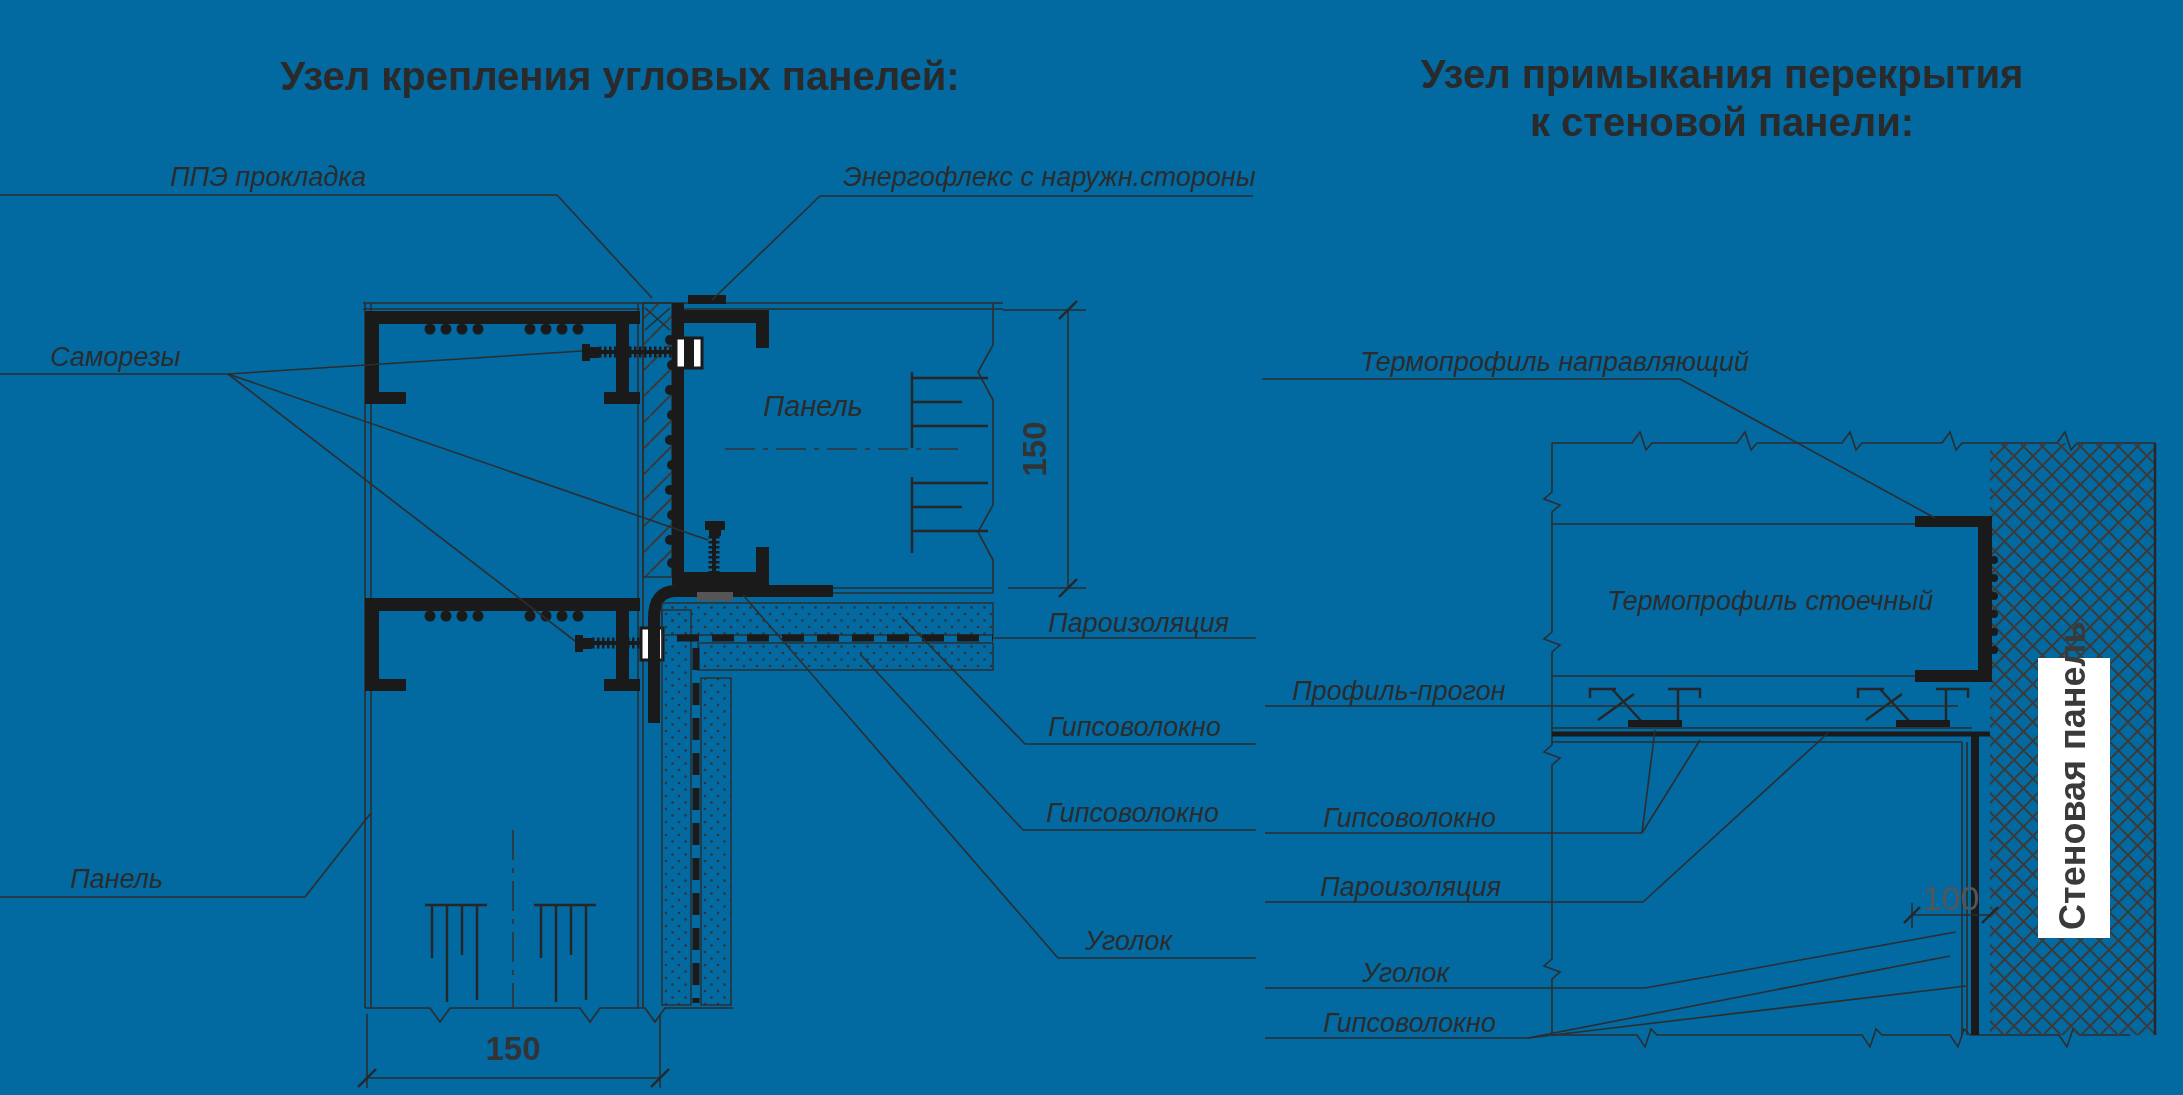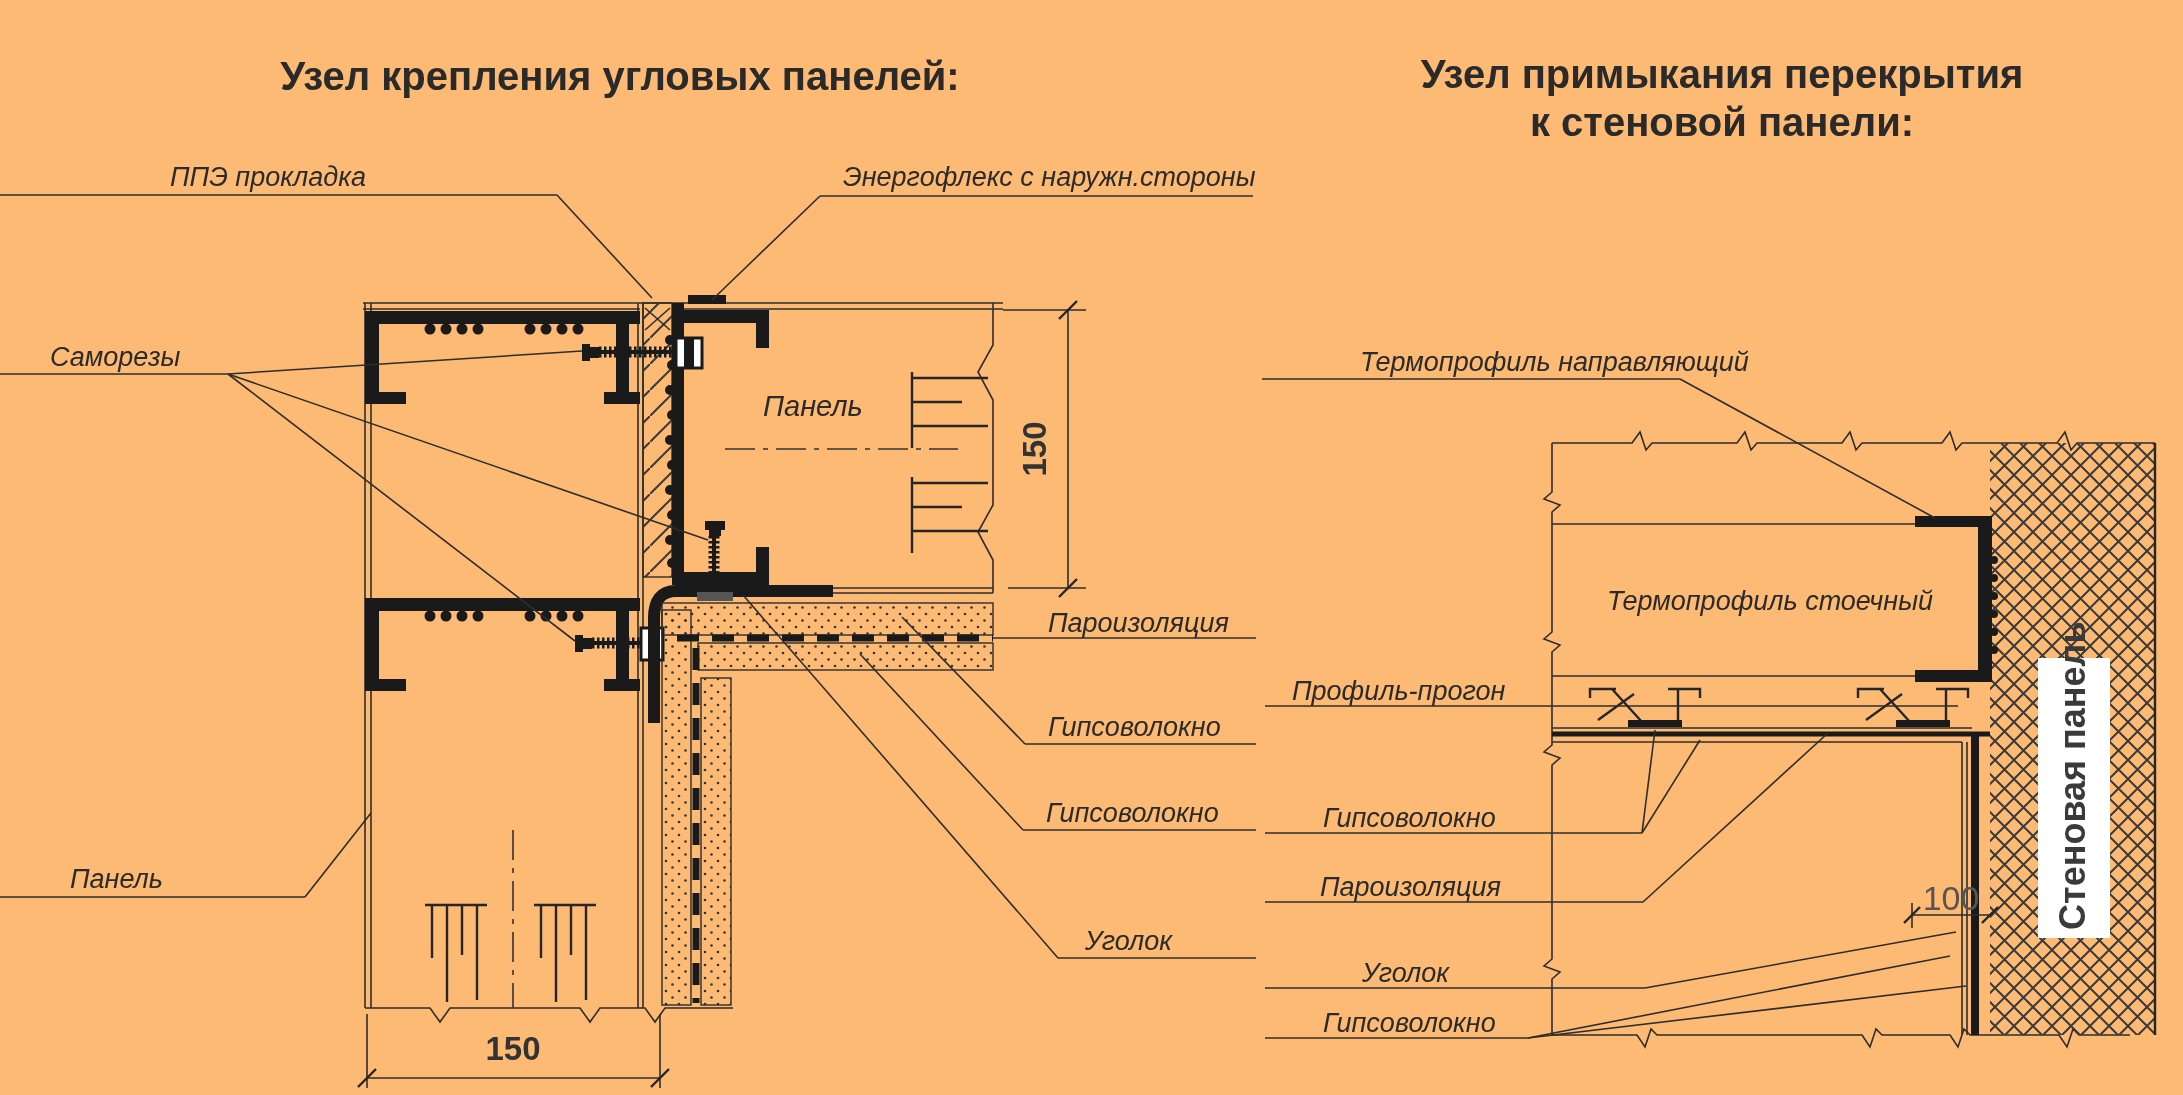--- a/index.html
+++ b/index.html
@@ -1,17 +1,17 @@
 <!DOCTYPE html>
 <html><head>
 <meta charset="utf-8">
 <style>
   html,body{margin:0;padding:0;background:#ffffff;}
   body{font-family:"Liberation Sans", sans-serif;}
-  .stage{position:relative;width:2183px;height:1095px;background:#fdba74;overflow:hidden;}
+  .stage{position:relative;width:2183px;height:1095px;background:#0369a1;overflow:hidden;}
   svg{display:block;}
   text{fill:#2a2a2a;}
   .title{font-weight:bold;font-size:40px;}
   .callout{font-style:italic;font-size:27px;fill:#2b2b2b;}
   .callout-lg{font-style:italic;font-size:29px;fill:#2b2b2b;}
   .dim{font-size:33px;font-weight:600;fill:#333;}
   .dim-light{font-size:34px;font-weight:400;fill:#555;}
   .walltext{font-weight:bold;font-size:36px;fill:#3a3a3a;}
   .tl{stroke:#2d2d2d;stroke-width:1.6;fill:none;}
   .ml{stroke:#262626;stroke-width:2.4;fill:none;}

